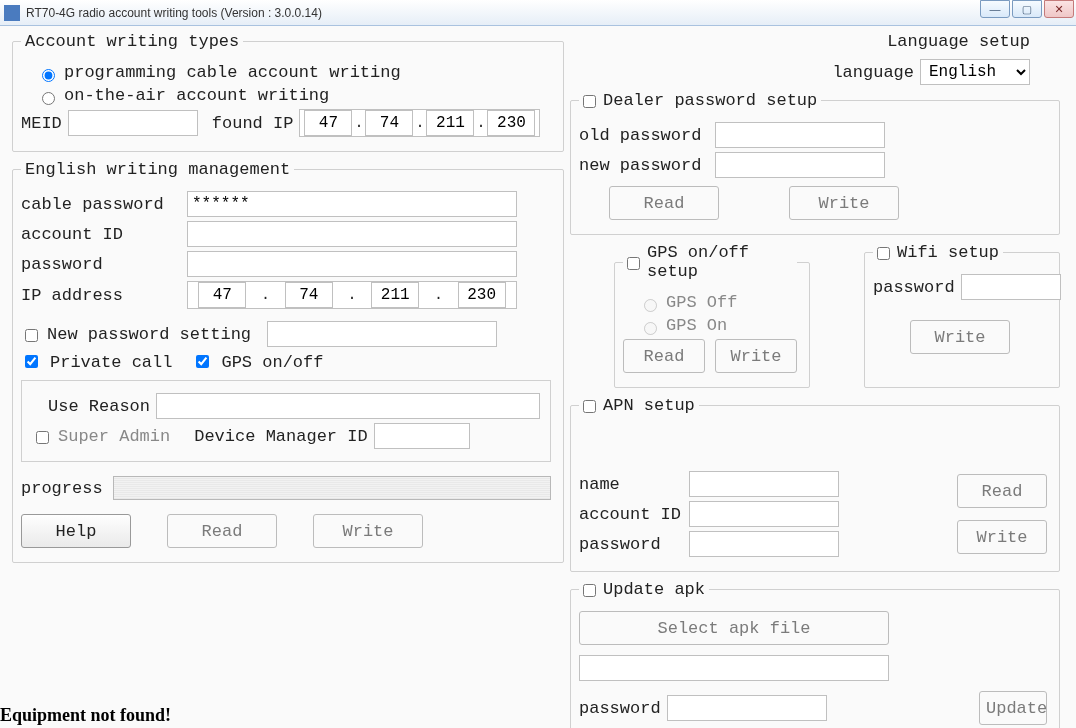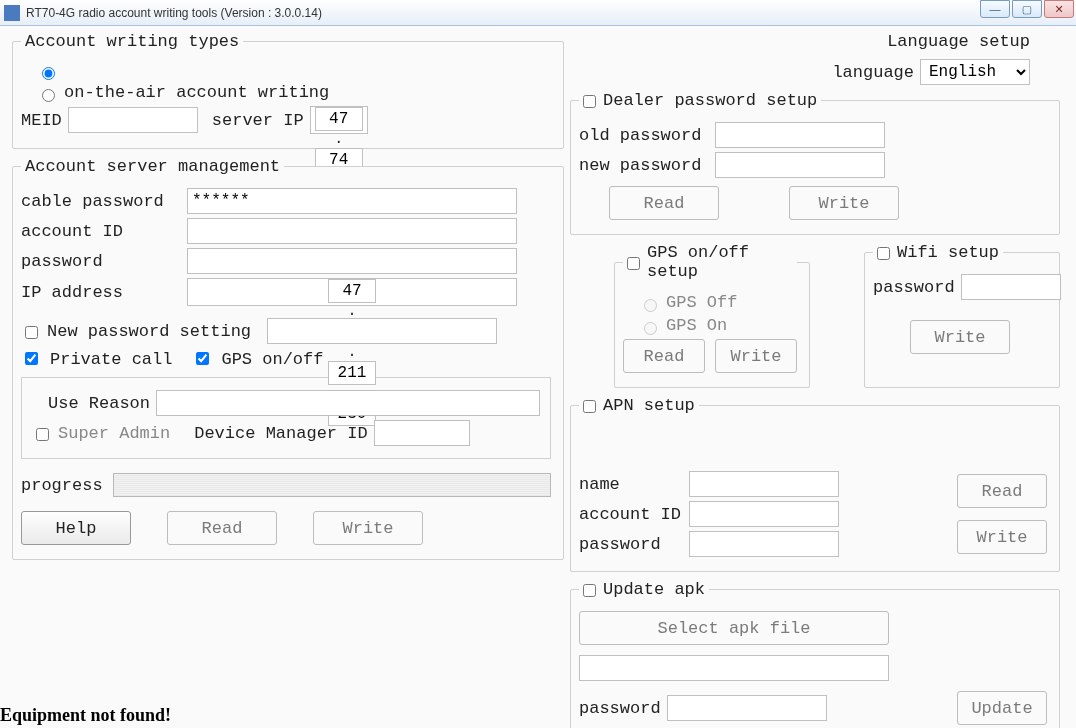--- a/index.html
+++ b/index.html
@@ -125,21 +125,20 @@
   .field-xs { width: 96px; }
   .ip-part { width: 48px; text-align: center; border: none; background: transparent; }
 
   .ip-box {
     border: 1px solid #c0c0c0;
     background: #fff;
     display: inline-flex;
     align-items: center;
     height: 28px;
     padding: 0 4px;
-    flex-direction: column;
   }
   .ip-dot { padding: 0 2px; }
 
   button.std {
     font-family: "Courier New", monospace;
     font-size: 17px;
     width: 110px;
     height: 34px;
     border: 1px solid #bcbcbc;
     background: #fafafa;
@@ -229,43 +228,44 @@
 </div>
 
 <div class="content">
 
   <div class="col-left">
 
     <fieldset>
       <legend>Account writing types</legend>
       <div class="row radio-line">
         <input type="radio" name="awt" checked="" style="">
+        <span class="label">programming cable account writing</span>
       </div>
       <div class="row radio-line">
         <input type="radio" name="awt" style="">
         <span class="label">on-the-air account writing</span>
       </div>
       <div class="row">
         <span class="label">MEID</span>
         <input type="text" class="field-s" value="" style="">
-        <span class="label" style="margin-left:8px">server IP</span>
+        <span class="label" style="margin-left:8px">found IP</span>
         <span class="ip-box">
           <input type="text" class="ip-part" value="47" style="">
             <span class="ip-dot">.</span>
           <input type="text" class="ip-part" value="74" style="">
             <span class="ip-dot">.</span>
           <input type="text" class="ip-part" value="211" style="">
             <span class="ip-dot">.</span>
           <input type="text" class="ip-part" value="230" style="">
         </span>
       </div>
     </fieldset>
 
     <fieldset>
-      <legend>Account server management</legend>
+      <legend>English writing management</legend>
 
       <div class="row">
         <span class="label" style="width:160px">cable password</span>
         <input type="text" class="field-l" value="******" style="">
       </div>
       <div class="row">
         <span class="label" style="width:160px">account ID</span>
         <input type="text" class="field-l" value="" style="">
       </div>
       <div class="row">
@@ -431,20 +431,20 @@
       <div class="row">
         <button class="std wide">Select apk file</button>
       </div>
       <div class="row">
         <div class="apk-file-display"></div>
       </div>
       <div class="row">
         <span class="label">password</span>
         <input type="text" style="width: 160px;" value="">
         <span style="flex:1"></span>
-        <button class="std" style="width:90px">Update</button>
+        <button class="std" style="width:68px">Update</button>
       </div>
     </fieldset>
 
   </div>
 </div>
 
 <div class="footer-status">Equipment not found!</div>
 
 </body></html>

